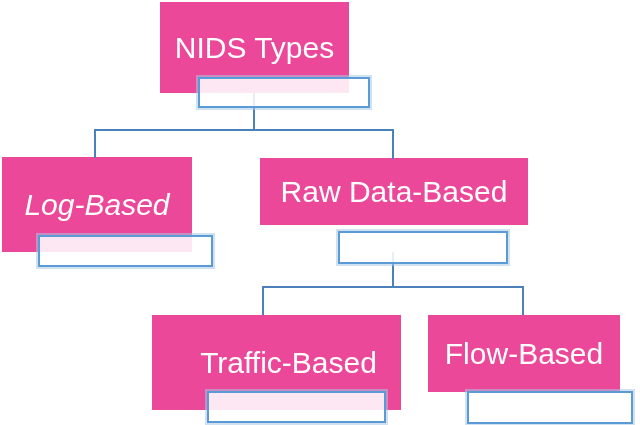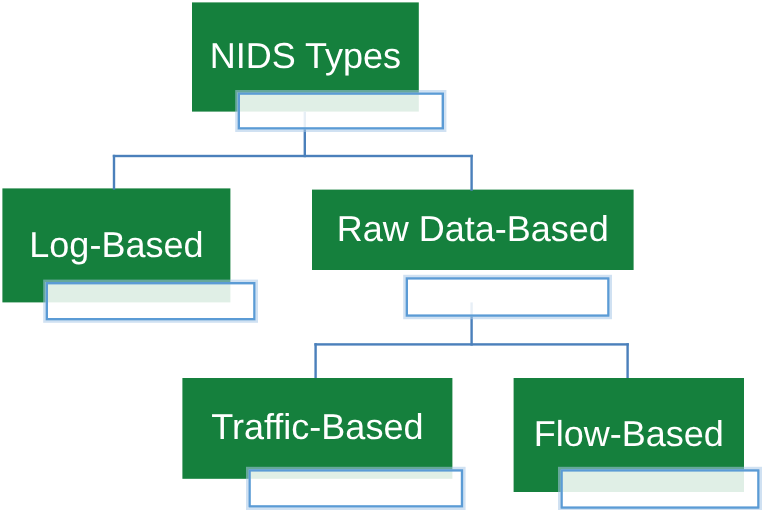--- a/index.html
+++ b/index.html
@@ -10,21 +10,21 @@
   #canvas {
     position: relative;
     width: 640px;
     height: 425px;
     background: #ffffff;
     overflow: hidden;
     font-family: "Liberation Sans", sans-serif;
   }
   .node-box {
     position: absolute;
-    background: #15803d;
+    background: #ec4899;
     color: #ffffff;
     display: flex;
     align-items: center;
     justify-content: center;
     font-size: 30px;
     line-height: 1;
     white-space: nowrap;
     z-index: 2;
   }
   .sub-shape {
@@ -37,30 +37,30 @@
   }
   .connector {
     position: absolute;
     background: #4b80bb;
     z-index: 3;
   }
   
   #root-box  { left: 160px; top: 2px;   width: 189px; height: 91px; }
   #root-sub  { left: 198px; top: 77px;  width: 172px; height: 31px; }
   
-  #log-box   { left: 2px;   top: 157px; width: 190px; height: 95px; }
+  #log-box   { left: 2px;   top: 157px; width: 190px; height: 95px; font-style: italic; }
   #log-sub   { left: 38px;  top: 235px; width: 175px; height: 32px; }
   
   #raw-box   { left: 260px; top: 158px; width: 268px; height: 67px; }
   #raw-sub   { left: 338px; top: 231px; width: 170px; height: 33px; }
   
-  #traffic-box { left: 152px; top: 315px; width: 225px; height: 84px; }
+  #traffic-box { left: 152px; top: 315px; width: 225px; height: 95px; padding-left: 24px; }
   #traffic-sub { left: 207px; top: 391px; width: 179px; height: 32px; }
   
-  #flow-box  { left: 428px; top: 315px; width: 192px; height: 95px; }
+  #flow-box  { left: 428px; top: 315px; width: 192px; height: 77px; }
   #flow-sub  { left: 467px; top: 391px; width: 166px; height: 33px; }
   
   #conn-root-drop { left: 253px; top: 93px;  width: 2px;   height: 38px; }
   #conn-rail-1    { left: 94px;  top: 129px; width: 300px; height: 2px; }
   #conn-drop-log  { left: 94px;  top: 129px; width: 2px;   height: 29px; }
   #conn-drop-raw  { left: 392px; top: 129px; width: 2px;   height: 30px; }
   
   #conn-raw-drop     { left: 392px; top: 252px; width: 2px;   height: 36px; }
   #conn-rail-2       { left: 262px; top: 286px; width: 262px; height: 2px; }
   #conn-drop-traffic { left: 262px; top: 286px; width: 2px;   height: 29px; }

